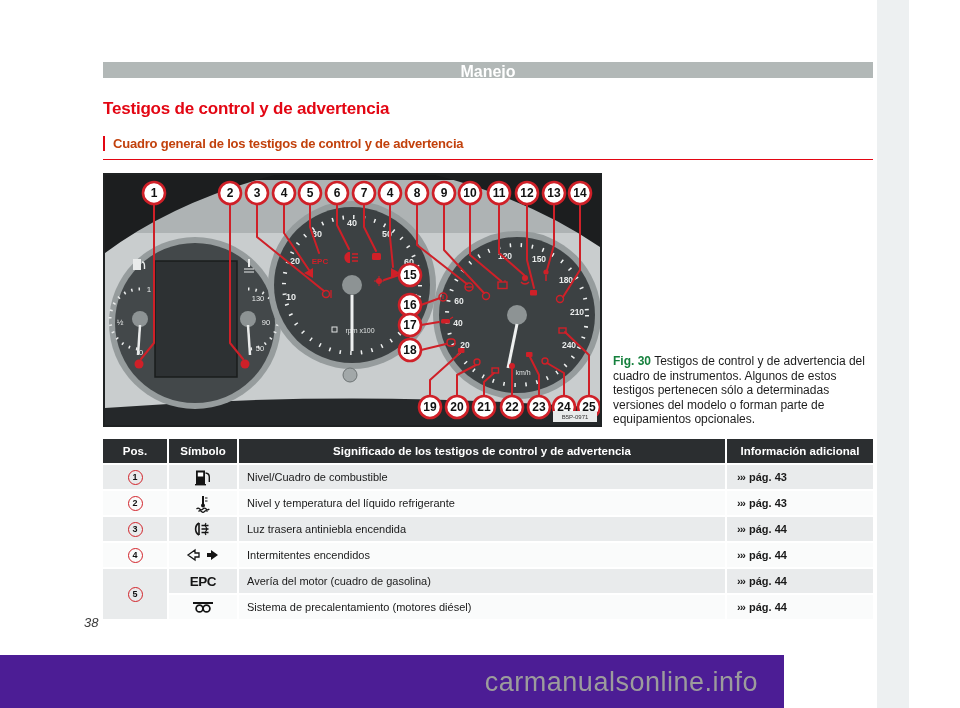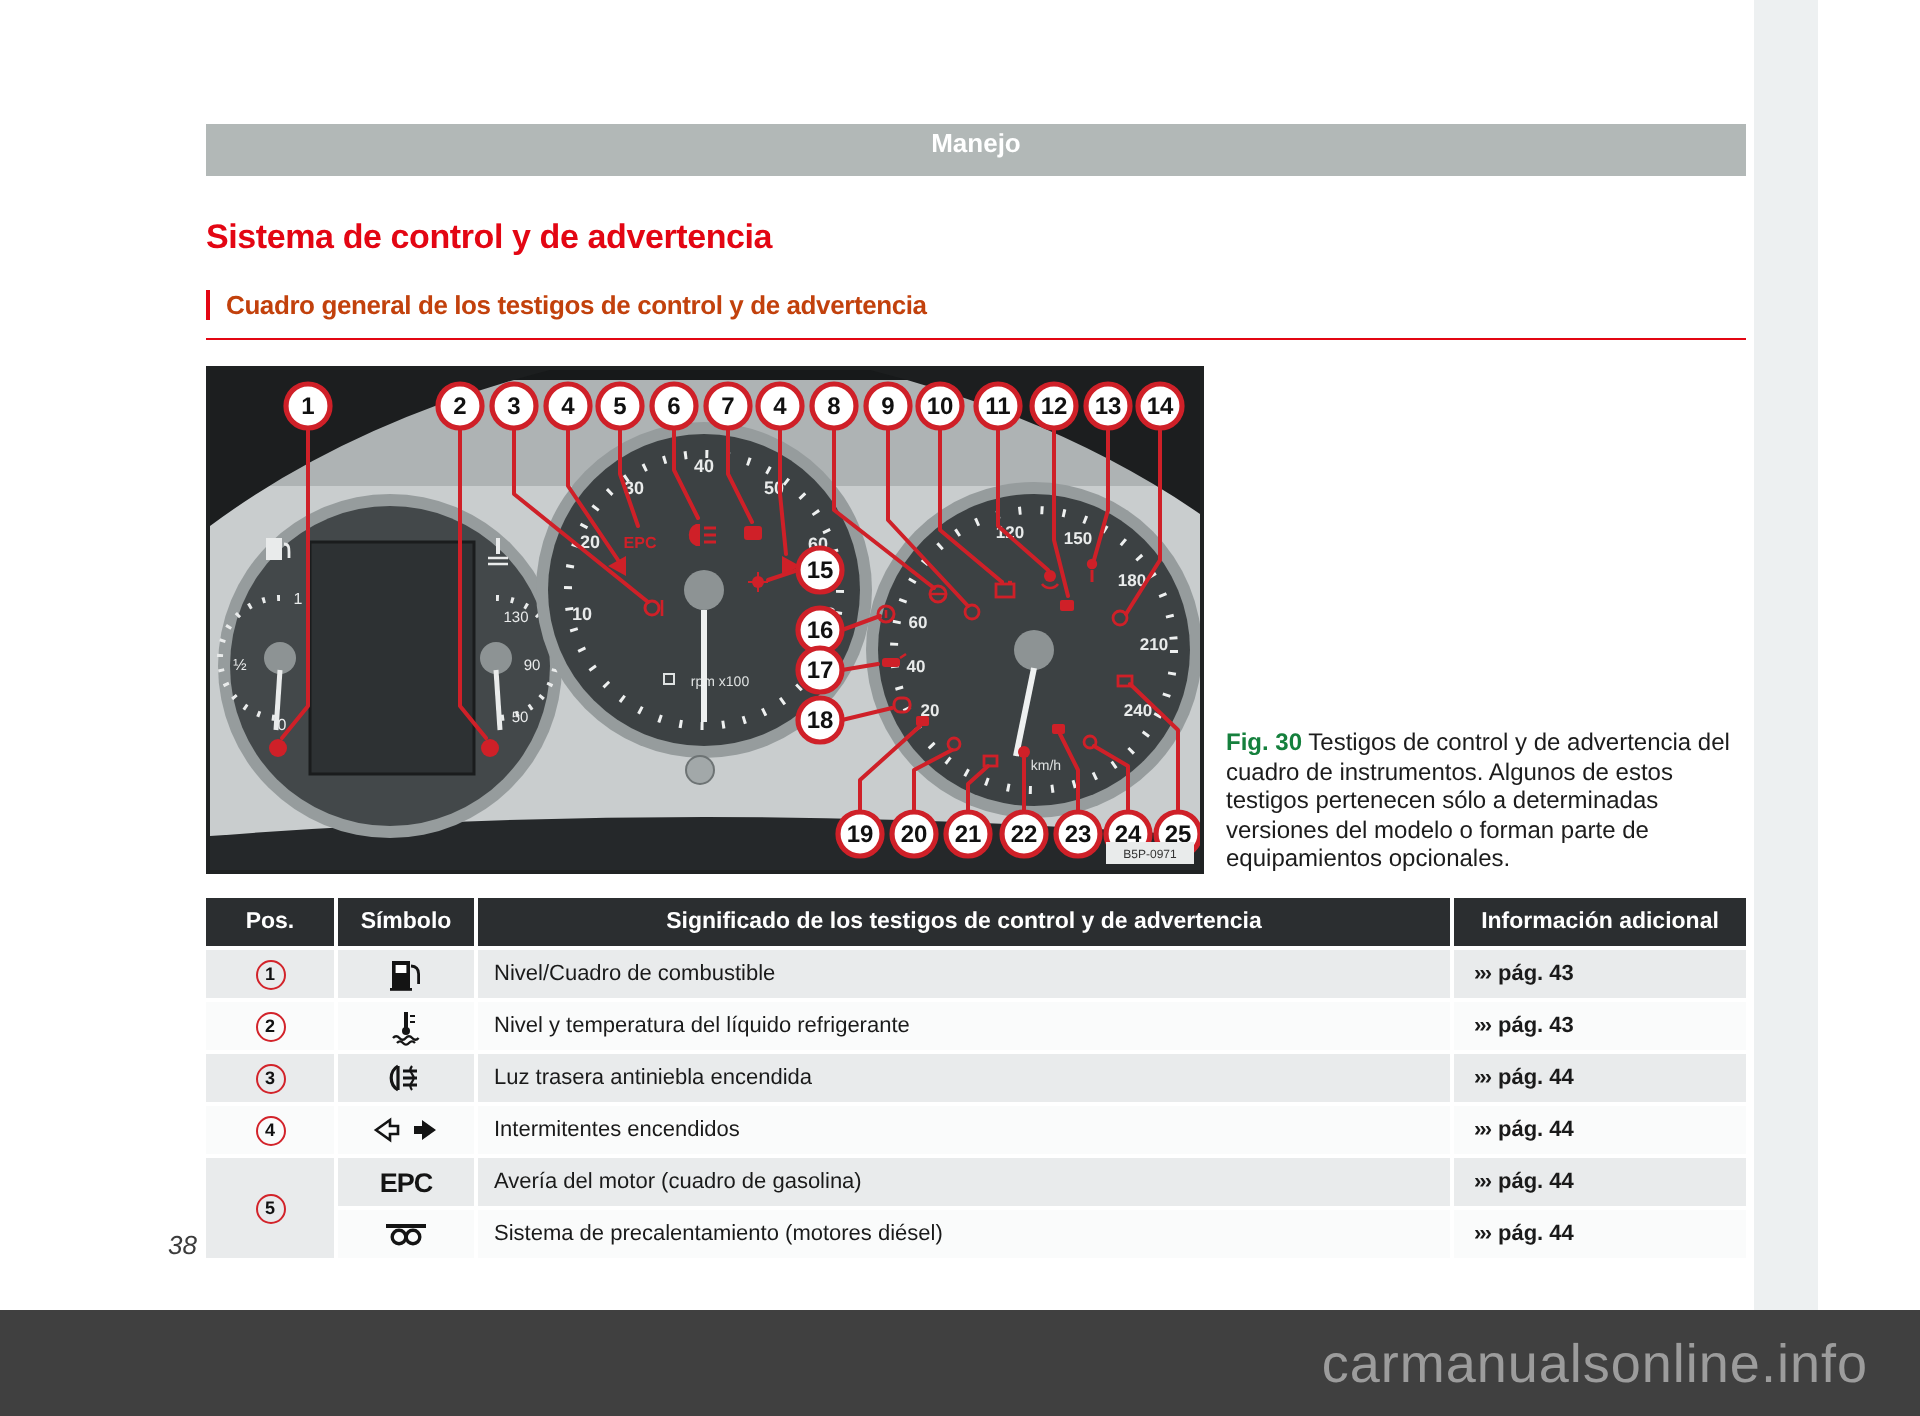--- a/index.html
+++ b/index.html
@@ -1,22 +1,22 @@
 <!DOCTYPE html>
 <html><head>
 <meta charset="utf-8">
 <style>
   * { margin:0; padding:0; box-sizing:border-box; }
   html,body { width:960px; height:708px; background:#ffffff; font-family:"Liberation Sans", sans-serif; overflow:hidden; }
   .right-strip { position:absolute; left:877px; top:0; width:32px; height:708px; background:#edf0f1; }
-  .bottom-band { position:absolute; left:0; top:655px; width:960px; height:53px; background:#404040;padding-left:43px; }
+  .bottom-band { position:absolute; left:0; top:655px; width:784px; height:53px; background:#4c1d95;padding-left:43px; }
   .watermark { position:absolute; right:26px; top:12px; font-size:27px; color:#9c9c9c; letter-spacing:0.5px; }
   .page-number { position:absolute; left:84px; top:615px; font-size:13px; color:#3c3c3c;font-style:italic; }
   .content { position:absolute; left:103px; top:62px; width:770px; }
-  .section-bar { height:26px; background:#b2b8b7; color:#ffffff; font-weight:bold; font-size:13px; text-align:center; line-height:20px; }
+  .section-bar { height:16px; background:#b2b8b7; color:#ffffff; font-weight:bold; font-size:16px; text-align:center; line-height:20px; }
   .page-title { margin-top:21px; color:#e30613; font-size:17px; font-weight:bold; letter-spacing:-0.2px; }
   .subtitle-wrap { margin-top:15px; border-bottom:1px solid #e30613; padding-bottom:7px; }
   .subtitle-wrap span { border-left:2px solid #e30613; padding-left:8px; font-size:13px; font-weight:bold; color:#c2410c; letter-spacing:-0.2px; }
   .figure-row { margin-top:13px; display:flex; align-items:flex-end; }
   .figure-frame { width:499px; height:254px; border:2px solid #1f2223; background:#cfd3d4; flex:none; }
   .figure-caption { width:252px; margin-left:11px; font-size:12px; line-height:14.6px; color:#1c1c1c; text-align:left; }
   .figure-caption .fig-label { color:#15803d; font-weight:bold; }
   .lamp-table { margin-top:12px; display:grid; grid-template-columns:64px 68px 1fr 146px; grid-auto-rows:24px; gap:2px; background:#ffffff; width:770px; }
   .th { background:#2b2e30; color:#ffffff; font-weight:bold; font-size:11.5px; display:flex; align-items:center; justify-content:center; }
   .cell { display:flex; align-items:center; font-size:11px; color:#1a1a1a; }
@@ -35,21 +35,21 @@
 
 <div>
   <div class="right-strip"></div>
   <div class="bottom-band">
     <div class="watermark">carmanualsonline.info</div>
   </div>
   <div class="page-number">38</div>
 
   <div class="content">
     <div class="section-bar">Manejo</div>
-    <div class="page-title">Sistema de control y de advertencia</div>
+    <div class="page-title">Testigos de control y de advertencia</div>
     <div class="subtitle-wrap">
       <span>Cuadro general de los testigos de control y de advertencia</span>
     </div>
 
     <div class="figure-row">
       <div class="figure-frame">
         <svg width="495" height="250" viewBox="0 0 495 250">
 
           <rect width="495" height="250" fill="#c9cdce"></rect>
           <rect x="0" y="0" width="495" height="58" fill="#aeb3b4"></rect>

